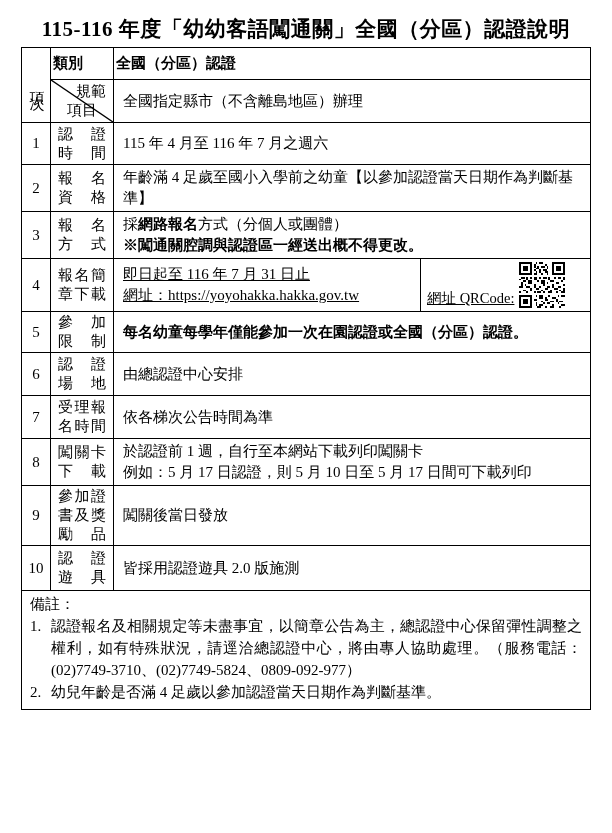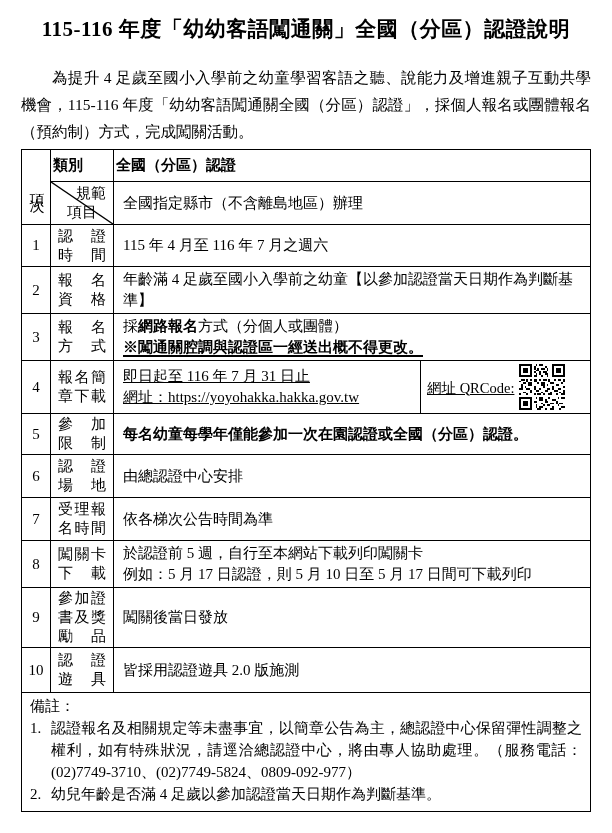--- a/index.html
+++ b/index.html
@@ -32,50 +32,49 @@
   .no-cell { text-align: center; padding: 0 2px; }
   .vertical-head {
     writing-mode: vertical-lr; margin: 0 auto;
     letter-spacing: 5px; line-height: 25px;
   }
   .label-cell { padding: 1px 7px; }
   .label-line { text-align: justify; text-align-last: justify; line-height: 19px; }
   .content-cell { padding: 2px 9px; line-height: 21px; }
   .center { text-align: left; font-weight: bold; }
   .bold { font-weight: 700; }
-  .ul-bold { font-weight: 700; text-decoration: underline; text-decoration-thickness: 1.5px; text-underline-offset: 3px; }
+  .ul-bold { font-weight: 700; text-decoration-thickness: 1.5px; text-underline-offset: 3px; }
 
   .diag-cell { position: relative; padding: 2px 6px; }
   .diag-cell svg.diag { position: absolute; inset: 0; width: 100%; height: 100%; }
   .diag-spec { text-align: right; line-height: 19px; padding-right: 1px; position: relative; }
   .diag-item { text-align: center; line-height: 19px; position: relative; }
 
   .split-cell { padding: 0; text-decoration: underline; }
   .split-wrap { display: flex; align-items: stretch; min-height: 47px; }
   .split-left { flex: 1 1 auto; padding: 2px 9px; line-height: 21px; align-self: center; }
   .split-right {
     flex: 0 0 170px; border-left: 1.6px solid #000;
-    padding: 3px 2px 3px 6px; display: flex; align-items: center; gap: 5px;
+    padding: 3px 2px 3px 6px; display: flex; align-items: flex-end; gap: 5px;
   }
   .qr-label { font-size: 14.5px; line-height: 20px; white-space: nowrap; padding-top: 1px; }
   .qr-box { width: 46px; height: 46px; flex: none; }
 
   .notes-cell { padding: 2px 8px 6px 8px; line-height: 22px; }
   .note-item { display: flex; }
   .note-no { flex: 0 0 21px; }
   .note-text { flex: 1 1 auto; text-align: justify; text-justify: inter-ideograph; }
 </style>
 </head>
 <body>
 
 <div class="page">
 
   <h1 class="title">115-116 年度「幼幼客語闖通關」全國（分區）認證說明</h1>
 
-  <p class="intro">為提升 4 足歲至國小入學前之幼童學習客語之聽、說能力及增進親子互動共學機會，115-116 年度「幼幼客語闖通關全國（分區）認證」，採個人報名或團體報名（預約制）方式，完成闖關活動。</p>
 
 
   <table class="cert">
     <colgroup>
         <col class="c-no">
         <col class="c-label">
         <col>
       </colgroup>
     <tbody>
 
@@ -278,21 +277,21 @@
         <td class="content-cell">依各梯次公告時間為準</td>
       </tr>
 
       <tr style="height:44px;">
         <td class="no-cell">8</td>
         <td class="label-cell">
           <div class="label-line">闖關卡</div>
           <div class="label-line">下載</div>
         </td>
         <td class="content-cell">
-          <div>於認證前 5 週，自行至本網站下載列印闖關卡</div>
+          <div>於認證前 1 週，自行至本網站下載列印闖關卡</div>
           <div>例如：5 月 17 日認證，則 5 月 10 日至 5 月 17 日間可下載列印</div>
         </td>
       </tr>
 
       <tr style="height:56px;">
         <td class="no-cell">9</td>
         <td class="label-cell">
           <div class="label-line">參加證</div>
           <div class="label-line">書及獎</div>
           <div class="label-line">勵品</div>

